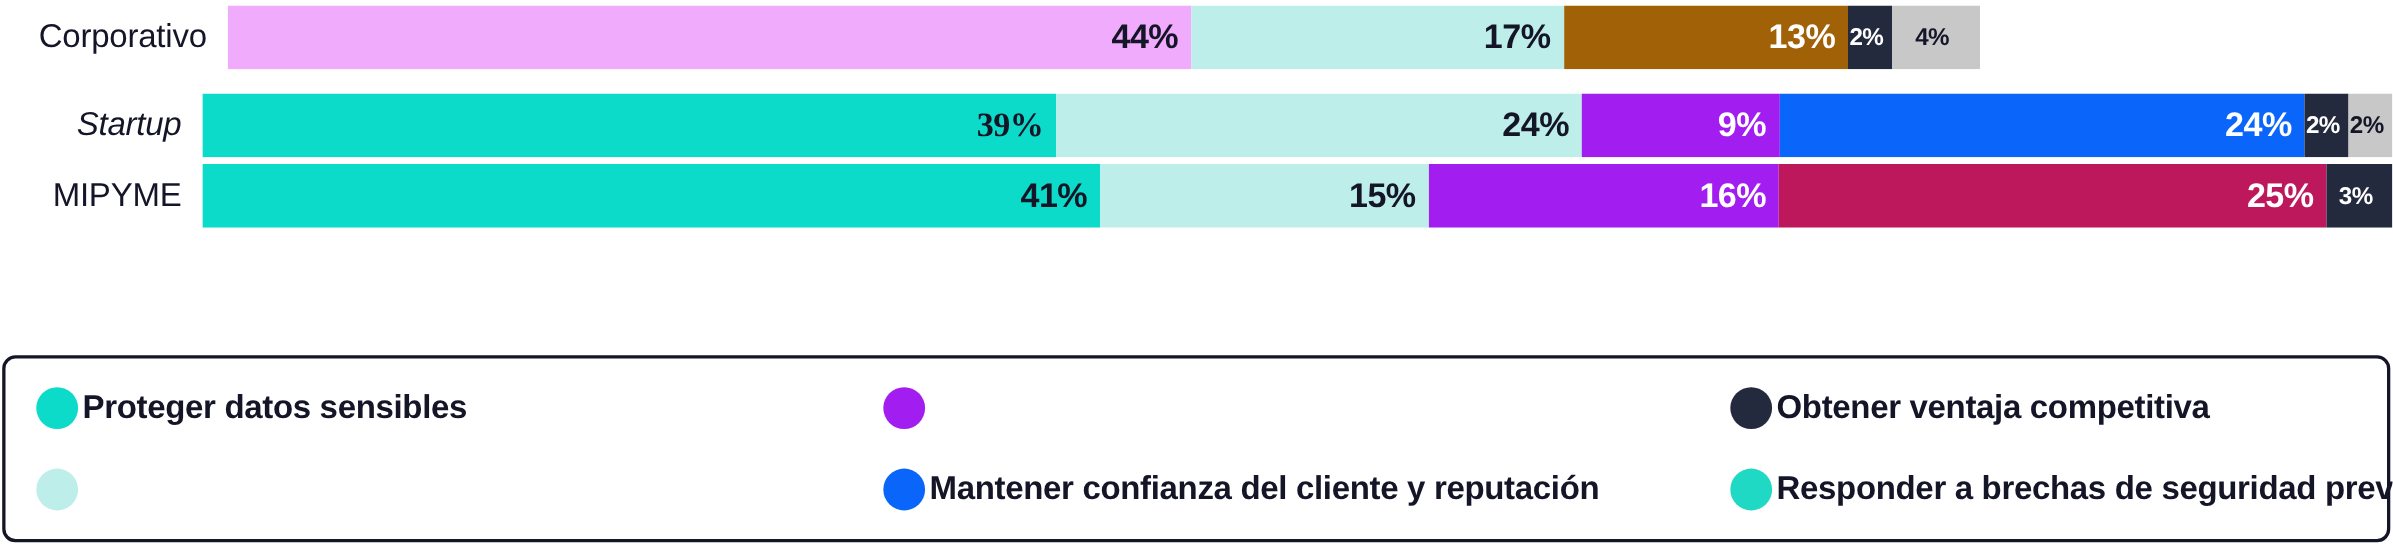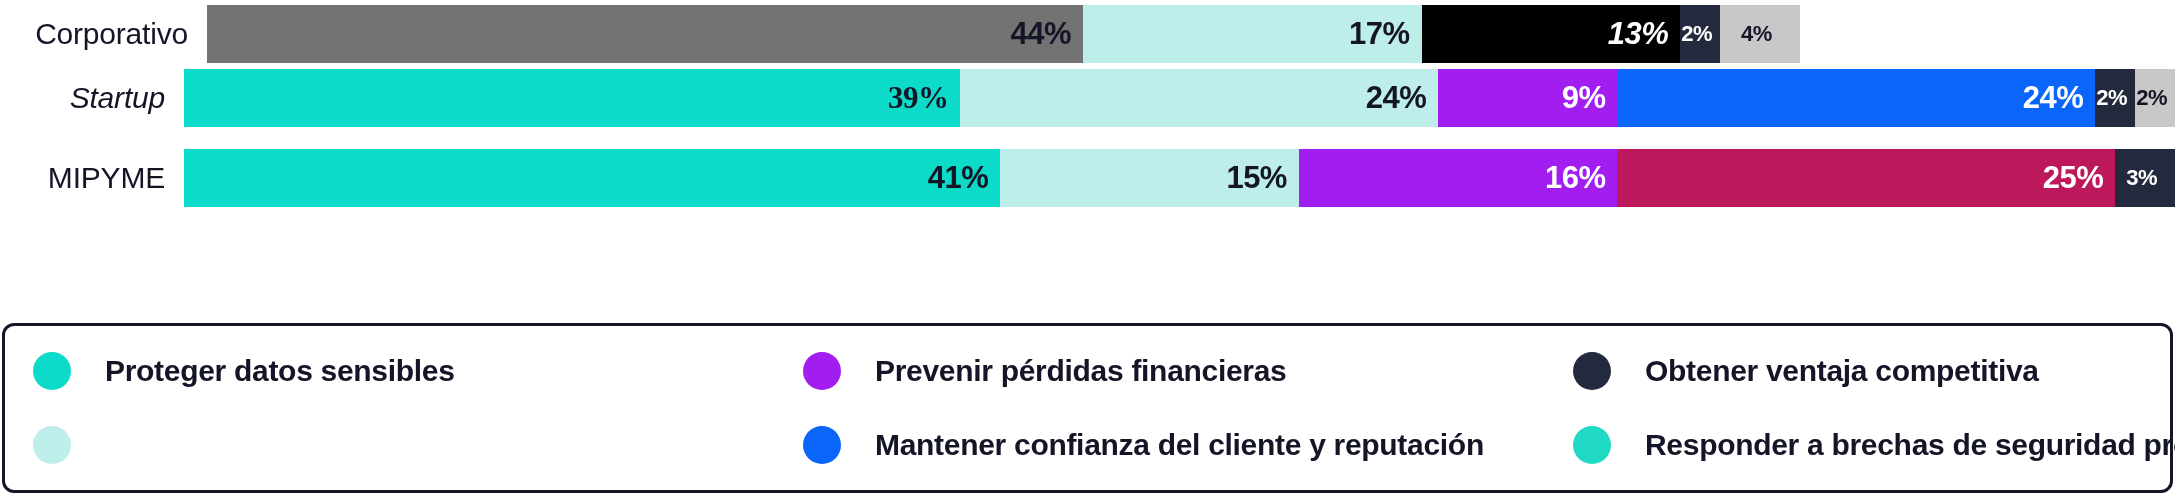--- a/index.html
+++ b/index.html
@@ -33,21 +33,21 @@
 
   .bar-row {
     position: absolute;
     left: 0;
     width: 2175px;
     height: 58px;
     display: flex;
     align-items: center;
   }
   .bar-row.r0 { top: 5px; padding-left: 23px; }
-  .bar-row.r1 { top: 69px; }
+  .bar-row.r1 { top: 85px; }
   .bar-row.r2 { top: 149px; }
 
   .cat-label {
     width: 184px;
     flex: 0 0 184px;
     text-align: right;
     padding-right: 19px;
     box-sizing: border-box;
     font-size: 30px;
     color: #141527;
@@ -107,21 +107,21 @@
     grid-template-columns: 770px 770px 1fr;
     grid-template-rows: 1fr 1fr;
     align-items: center;
     padding: 8px 0 8px 28px;
     box-sizing: border-box;
   }
 
   .legend-item {
     display: flex;
     align-items: center;
-    gap: 34px;
+    gap: 4px;
     white-space: nowrap;
   }
 
   .legend-swatch {
     width: 38px;
     height: 38px;
     border-radius: 50%;
     flex: 0 0 38px;
   }
 
@@ -135,23 +135,23 @@
 </style>
 </head>
 <body>
 
 <div id="chart-root">
 
   <div class="plot-area" id="plot-area">
       <div class="bar-row r0">
         <div class="cat-label">Corporativo</div>
         <div class="bar-track">
-          <div class="seg" style="flex: 0 0 44%; background: #737373; color: rgb(20, 21, 39);">44%</div>
+          <div class="seg" style="flex: 0 0 44%; background: #f0abfc; color: rgb(20, 21, 39);">44%</div>
           <div class="seg" style="flex: 0 0 17%; background: rgb(189, 238, 234); color: rgb(20, 21, 39);">17%</div>
-          <div class="seg" style="flex: 0 0 13%; background: #000000; color: rgb(255, 255, 255); font-style: italic;">13%</div>
+          <div class="seg" style="flex: 0 0 13%; background: #a16207; color: rgb(255, 255, 255);">13%</div>
           <div class="seg tiny" style="flex: 0 0 2%; background: rgb(36, 42, 62); color: rgb(255, 255, 255);">2%</div>
           <div class="seg tiny" style="flex: 0 0 4%; background: rgb(200, 200, 200); color: rgb(20, 21, 39);">4%</div>
         </div>
       </div>
       <div class="bar-row r1">
         <div class="cat-label italic">Startup</div>
         <div class="bar-track">
           <div class="seg" style="flex: 0 0 39%; background: rgb(13, 219, 201); color: rgb(20, 21, 39); font-family: Liberation Serif, serif;">39%</div>
           <div class="seg" style="flex: 0 0 24%; background: rgb(189, 238, 234); color: rgb(20, 21, 39);">24%</div>
           <div class="seg" style="flex: 0 0 9%; background: rgb(162, 30, 240); color: rgb(255, 255, 255);">9%</div>
@@ -173,21 +173,20 @@
     </div>
 
   <div class="legend-box">
     <div class="legend-grid" id="legend-grid">
         <div class="legend-item">
           <span class="legend-swatch" style="background: rgb(13, 219, 201);"></span>
           <span class="legend-label">Proteger datos sensibles</span>
         </div>
         <div class="legend-item">
           <span class="legend-swatch" style="background: rgb(162, 30, 240);"></span>
-          <span class="legend-label">Prevenir pérdidas financieras</span>
         </div>
         <div class="legend-item">
           <span class="legend-swatch" style="background: rgb(36, 42, 62);"></span>
           <span class="legend-label">Obtener ventaja competitiva</span>
         </div>
         <div class="legend-item">
           <span class="legend-swatch" style="background: rgb(189, 238, 234);"></span>
         </div>
         <div class="legend-item">
           <span class="legend-swatch" style="background: rgb(10, 102, 250);"></span>

